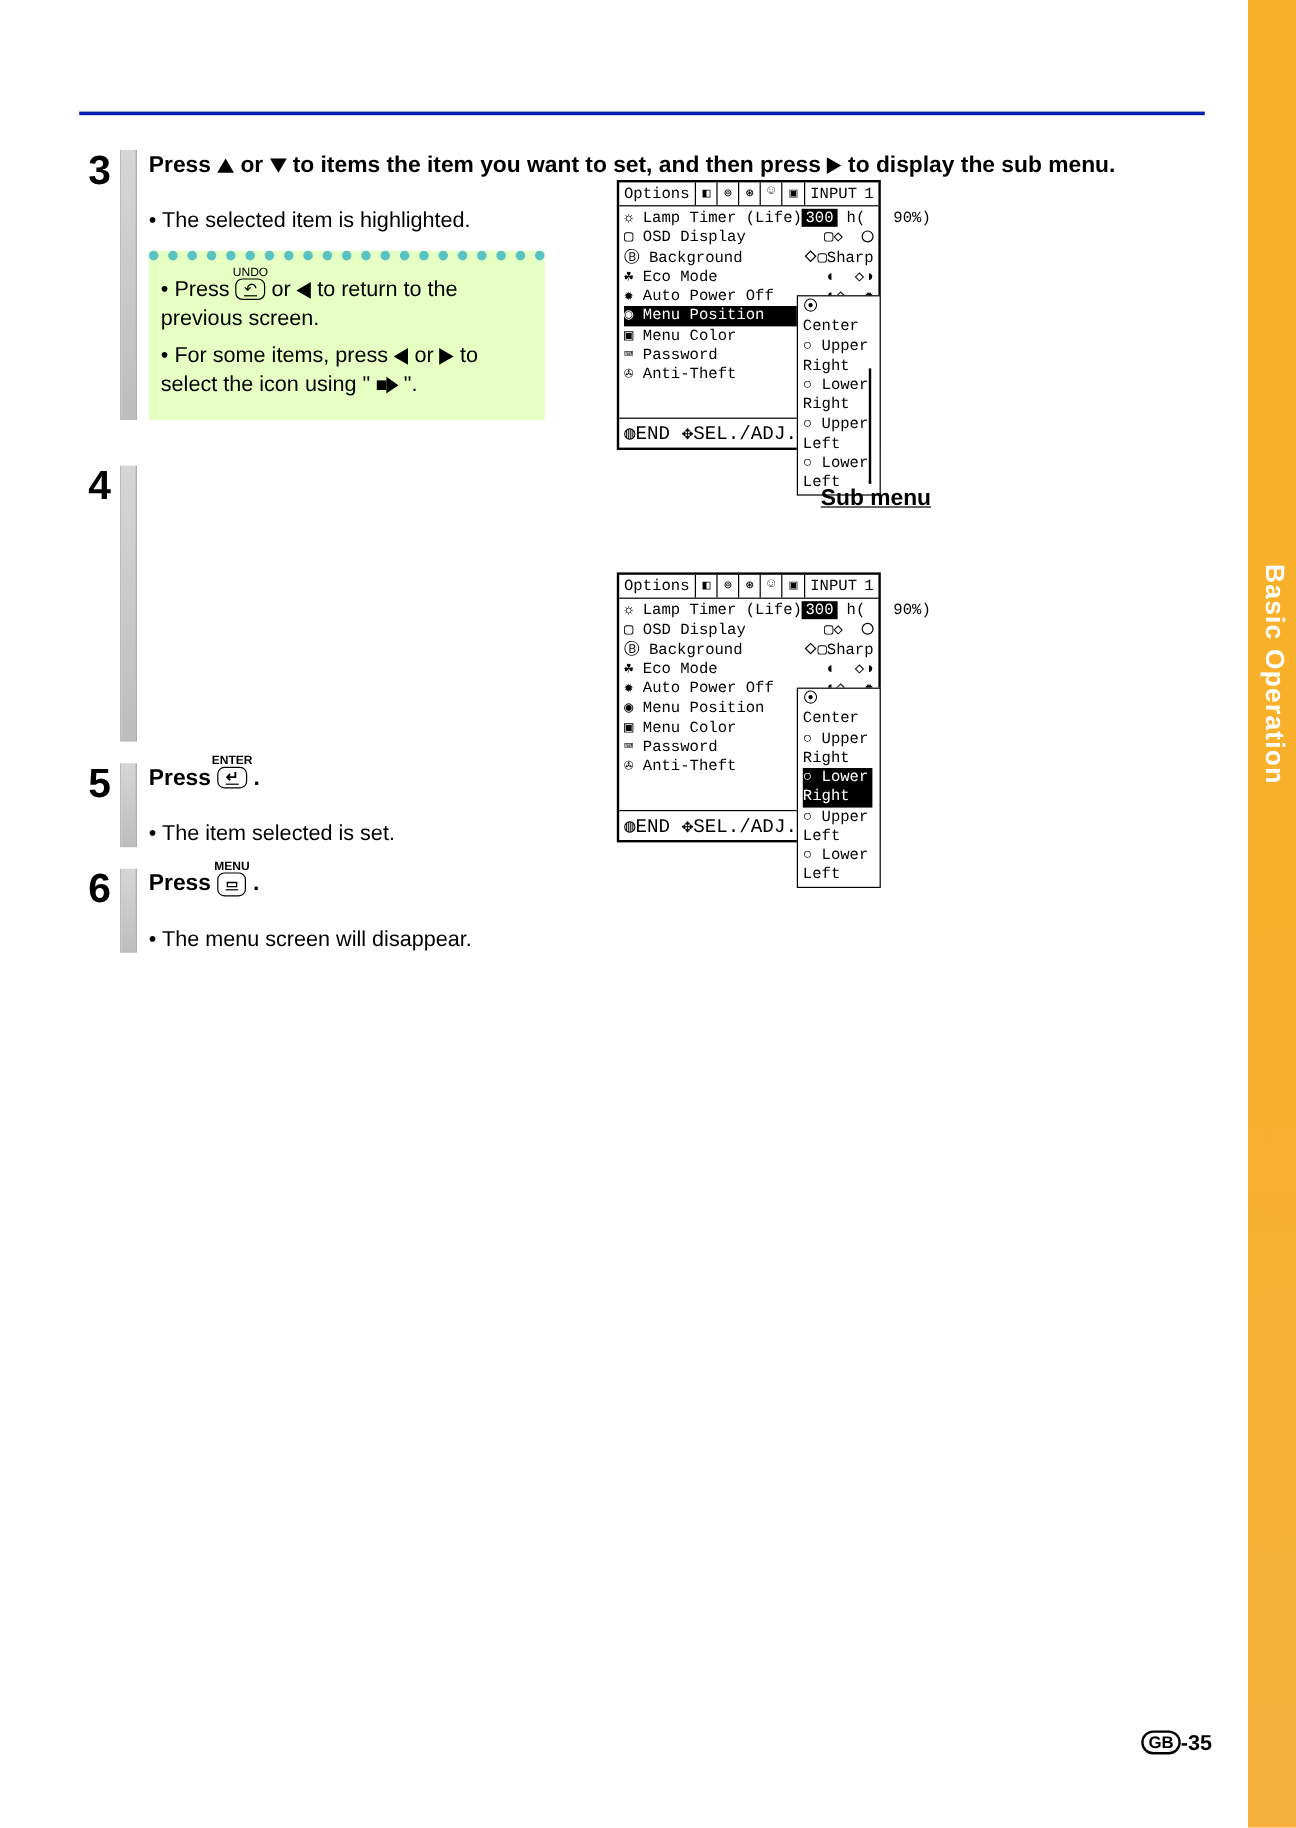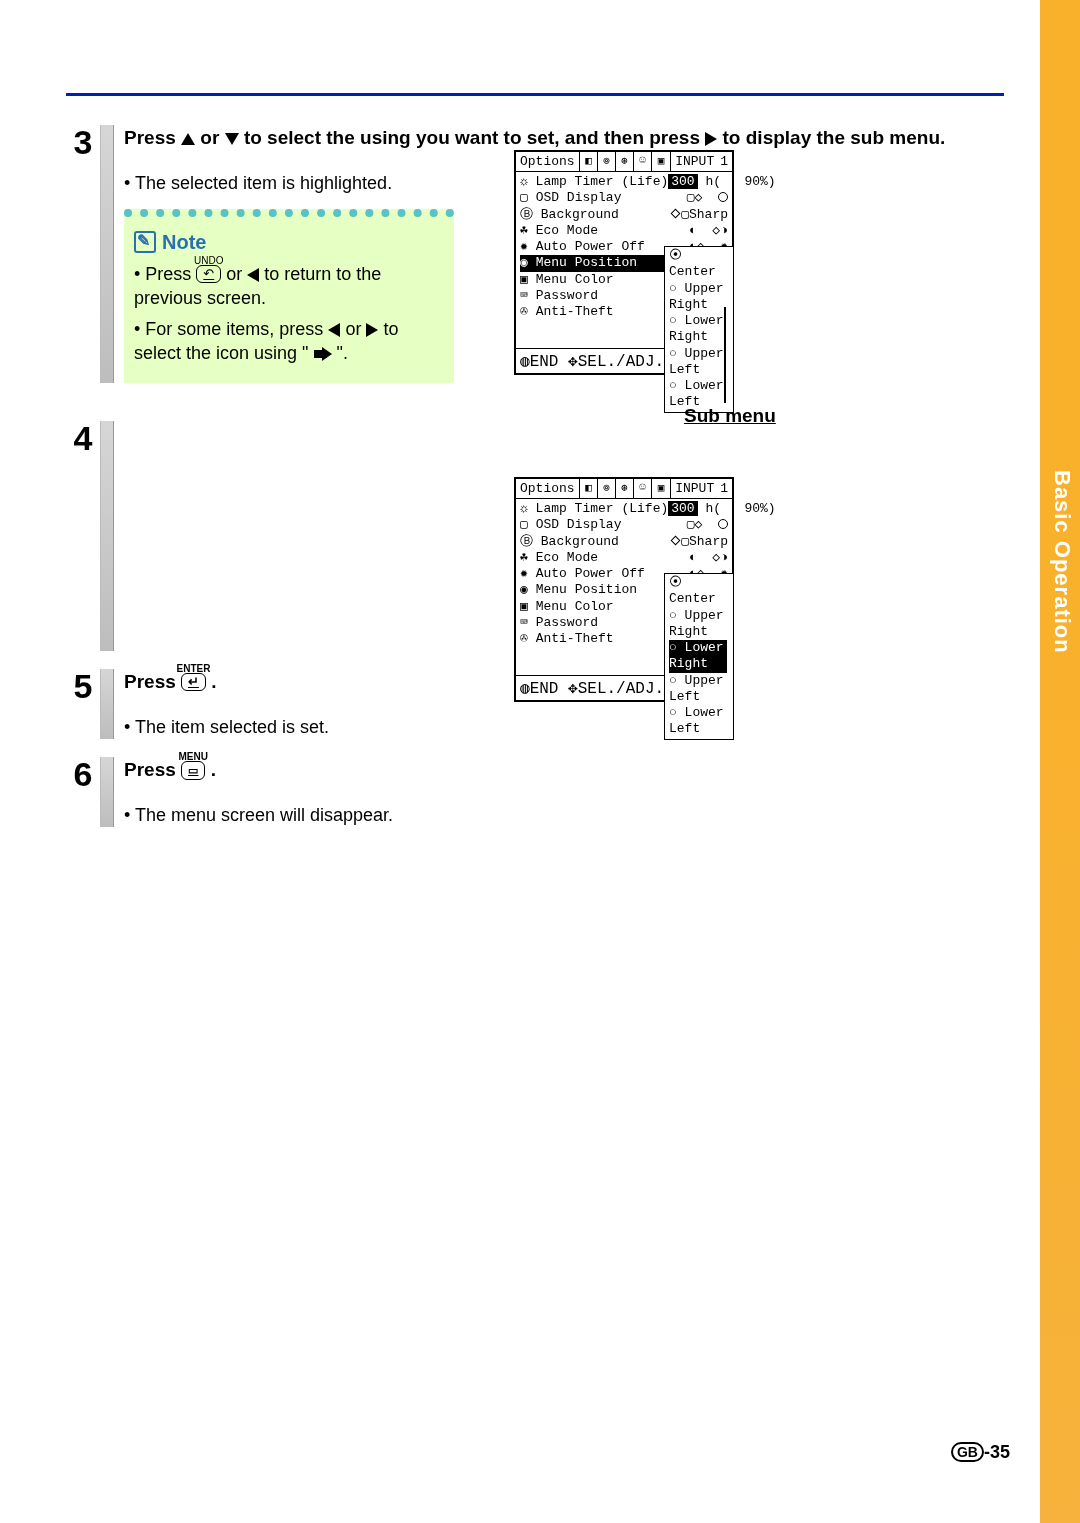--- a/index.html
+++ b/index.html
@@ -79,31 +79,27 @@
 
   <div class="step">
     <div class="step-num">3</div>
     <div class="step-gutter"></div>
     <div class="step-body left-col">
       <div class="title">
         <span>Press </span>
         <span class="arrow up"></span>
         <span> or </span>
         <span class="arrow down"></span>
-        <span> to select the using you want to set, and then press </span>
+        <span> to items the item you want to set, and then press </span>
         <span class="arrow right"></span>
         <span> to display the sub menu.</span>
       </div>
       <div class="sub">• <span>The selected item is highlighted.</span></div>
 
       <div class="note-box">
-        <div class="note-title">
-          <span class="nicon"></span>
-          <span>Note</span>
-        </div>
         <div>•
           <span>Press </span>
           <span class="remote-key undo"><span class="cap">UNDO</span></span>
           <span> or </span>
           <span class="arrow left"></span>
           <span> to return to the previous screen.</span>
         </div>
         <div style="margin-top:6px">•
           <span>For some items, press </span>
           <span class="arrow left"></span>

